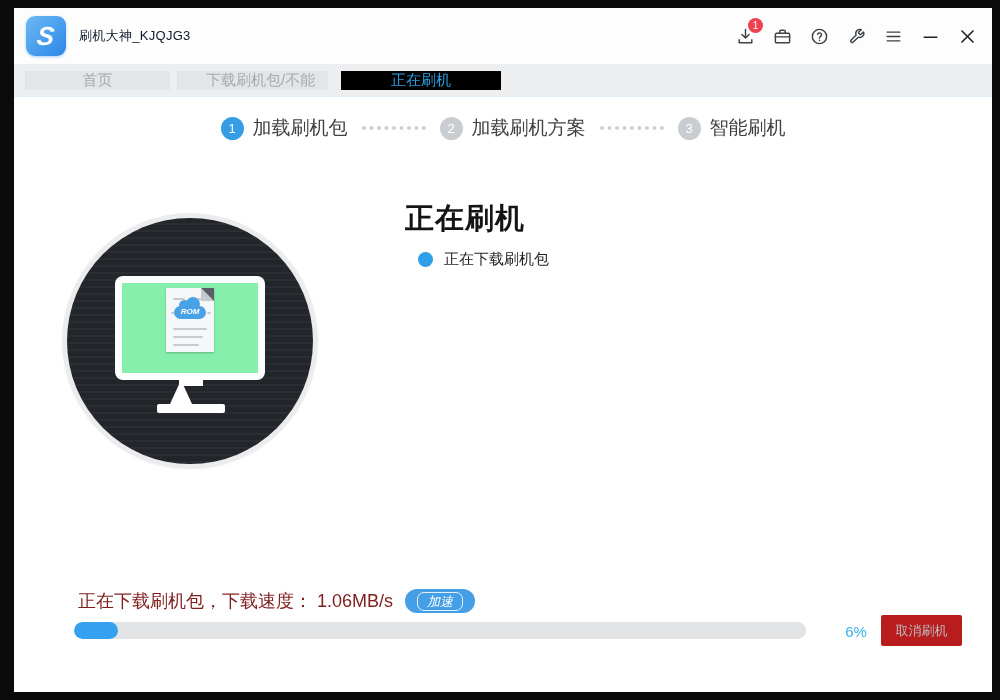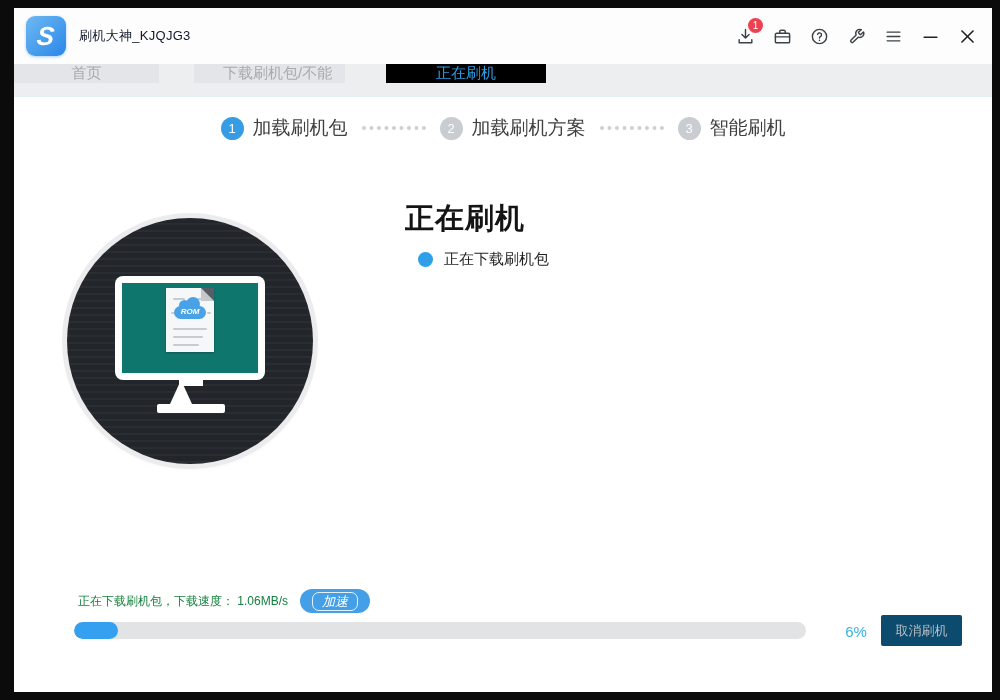--- a/index.html
+++ b/index.html
@@ -13,69 +13,69 @@
   .logo { width:40px; height:40px; border-radius:9px; background:linear-gradient(135deg,#6db9f2,#2a86e8); display:flex; align-items:center; justify-content:center; box-shadow:0 1px 3px rgba(42,134,232,.4); }
   .logo span { color:#fff; font-size:26px; font-weight:700; font-style:italic; transform:skewX(-6deg); line-height:1; }
   .app-title { margin-left:13px; font-size:13px; color:#0f172a; letter-spacing:.3px; }
   .tb-icons { margin-left:auto; display:flex; align-items:center; gap:15px; }
   .tb-icon { width:22px; height:22px; display:flex; align-items:center; justify-content:center; position:relative; cursor:pointer; }
   .tb-icon svg { width:19px; height:19px; stroke:#3c4146; stroke-width:1.8; fill:none; stroke-linecap:round; stroke-linejoin:round; }
   .tb-icon.minimize svg, .tb-icon.close svg { stroke:#222; stroke-width:2; }
   .badge { position:absolute; top:-7px; right:-7px; min-width:15px; height:15px; border-radius:8px; background:#ef4050; color:#fff; font-size:10px; display:flex; align-items:center; justify-content:center; padding:0 3px; }
 
   
-  .tabstrip { height:33px; background:#eceef0; display:flex; align-items:flex-start; border-bottom:1px solid #e3eff7; flex:0 0 auto;gap:28px; }
+  .tabstrip { height:33px; background:#eceef0; display:flex; align-items:center; padding-left:11px; border-bottom:1px solid #e3eff7; flex:0 0 auto; }
   .tab { display:flex; align-items:center; justify-content:center; font-size:15px; color:#a6abb1; background:#e3e5e8; margin-right:7px; cursor:pointer; overflow:hidden; white-space:nowrap; }
   .tab.t0 { width:145px; }
   .tab.t1 { width:151px; justify-content:flex-start; padding-left:29px; margin-right:13px; }
   .tab.t2 { width:160px; background:#000000; color:#2d9de2; }
 
   
   .content { position:relative; flex:1 1 auto; background:#fff; }
 
   .steps { position:absolute; left:0; top:18px; width:100%; display:flex; align-items:center; justify-content:center; }
   .step { display:flex; align-items:center; }
   .step-dot { width:23px; height:23px; border-radius:50%; color:#fff; font-size:13px; display:flex; align-items:center; justify-content:center; background:#c9cdd1; }
   .step.active .step-dot { background:#369ce4; }
   .step-label { font-size:19px; color:#404040; margin-left:9px; font-weight:500; }
   .connector { width:64px; border-top:4px dotted #ccd0d4; margin:0 14px; height:0; }
 
   
   .art-circle { position:absolute; left:53px; top:121px; width:246px; height:246px; border-radius:50%;
     background:repeating-linear-gradient(180deg,#22262a 0px,#22262a 5px,#2a2e33 5px,#2a2e33 7px);
     box-shadow:0 0 0 5px #ececee, 0 2px 6px rgba(0,0,0,.15); }
   .monitor { position:absolute; left:48px; top:58px; width:150px; height:104px; background:#fff; border-radius:8px; padding:7px; }
-  .screen { width:100%; height:100%; background:#0f766e; position:relative; overflow:hidden; }
+  .screen { width:100%; height:100%; background:#86efac; position:relative; overflow:hidden; }
   .paper { position:absolute; left:44px; top:5px; width:48px; height:64px; background:#f6f7f8; box-shadow:0 1px 2px rgba(0,0,0,.25); }
   .corner-cut { position:absolute; top:0; right:0; width:0; height:0; border-top:13px solid #575e66; border-left:13px solid transparent; }
   .fold { position:absolute; top:0; right:0; width:0; height:0; border-bottom:13px solid #c3c8cd; border-right:13px solid transparent; }
   .cloud { position:absolute; left:8px; top:18px; width:32px; height:13px; background:#4aa2e6; border-radius:7px; }
   .cloud::before { content:""; position:absolute; top:-6px; left:5px; width:11px; height:11px; background:#4aa2e6; border-radius:50%; }
   .cloud::after { content:""; position:absolute; top:-9px; left:12px; width:14px; height:14px; background:#4aa2e6; border-radius:50%; }
   .cloud span { position:absolute; left:0; right:0; top:1px; text-align:center; color:#fff; font-size:8px; font-weight:700; font-style:italic; z-index:2; }
   .pline { position:absolute; height:2px; background:#c7ccd1; border-radius:1px; }
   .stand-neck { position:absolute; left:103px; top:162px; width:0; height:0; border-bottom:24px solid #fff; border-left:11px solid transparent; border-right:11px solid transparent; }
   .stand-neck-top { position:absolute; left:112px; top:158px; width:24px; height:10px; background:#fff; }
   .stand-base { position:absolute; left:90px; top:186px; width:68px; height:9px; background:#fff; border-radius:2px; }
 
   .heading { position:absolute; left:391px; top:102px; font-size:29px; color:#141414; font-weight:600; letter-spacing:1px; }
   .bullet-row { position:absolute; left:404px; top:153px; display:flex; align-items:center; }
   .bullet { width:15px; height:15px; border-radius:50%; background:#2e9fe8; }
   .bullet-text { margin-left:11px; font-size:15px; color:#1f1f1f; }
 
   
   .status-row { position:absolute; left:64px; top:492px; display:flex; align-items:center; }
-  .status-text { font-size:12px; color:#15803d; }
+  .status-text { font-size:18px; color:#7f1d1d; }
   .accel-btn { margin-left:12px; height:24px; min-width:70px; border-radius:12px; background:#459fe6; border:none; color:#fff; display:flex; align-items:center; justify-content:center; cursor:pointer; padding:0 6px; }
   .accel-btn span { font-size:13px; border:1px solid rgba(255,255,255,.85); border-radius:7px; padding:0 9px; line-height:17px;font-style:italic; }
 
   .progress-track { position:absolute; left:60px; top:525px; width:732px; height:17px; background:#e1e3e5; border-radius:9px; overflow:hidden; cursor:default; }
   .progress-fill { height:100%; background:#36a0f0; border-radius:9px; width:0; }
   .percent { position:absolute; left:820px; top:526px; width:44px; text-align:center; font-size:15px; color:#38b2e6; }
-  .cancel-btn { position:absolute; left:867px; top:518px; width:81px; height:31px; background:#0c4a6e; border:none; border-radius:2px; color:#b7bfc4; font-size:13px; cursor:pointer; font-family:Liberation Serif, serif; }
+  .cancel-btn { position:absolute; left:867px; top:518px; width:81px; height:31px; background:#b91c1c; border:none; border-radius:2px; color:#b7bfc4; font-size:13px; cursor:pointer; font-family:Liberation Serif, serif; }
 </style>
 </head>
 <body>
 
 <div class="window">
 
   <div class="titlebar">
     <div class="logo">
       <span>S</span>
     </div>

